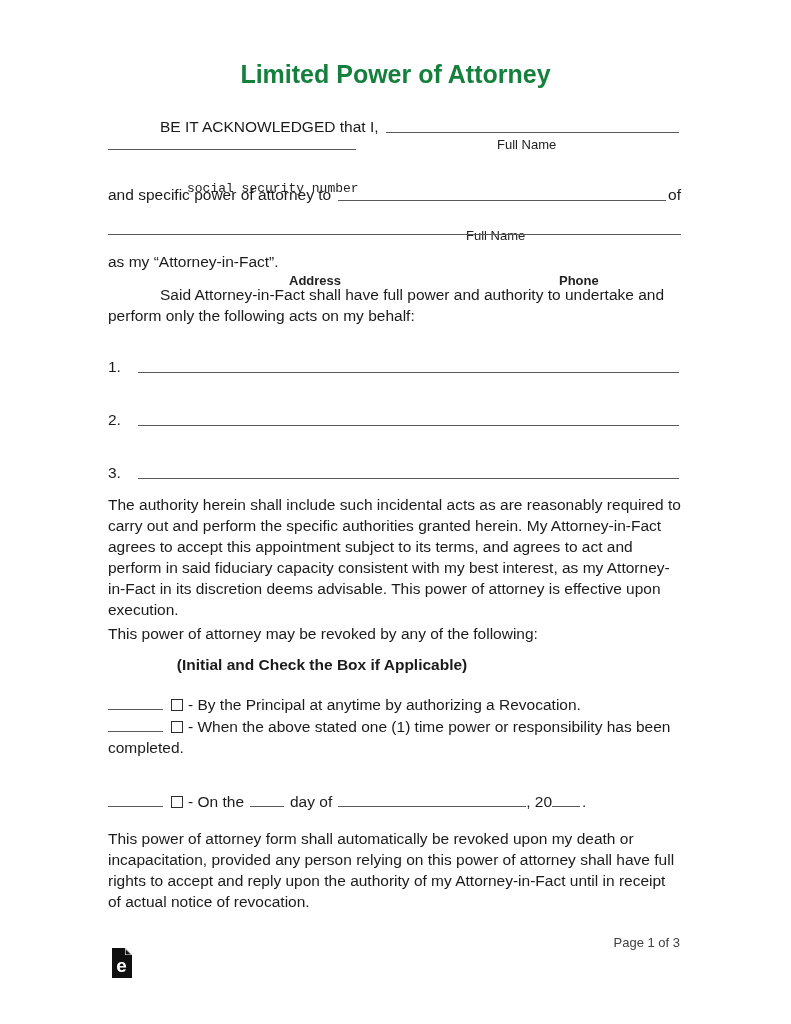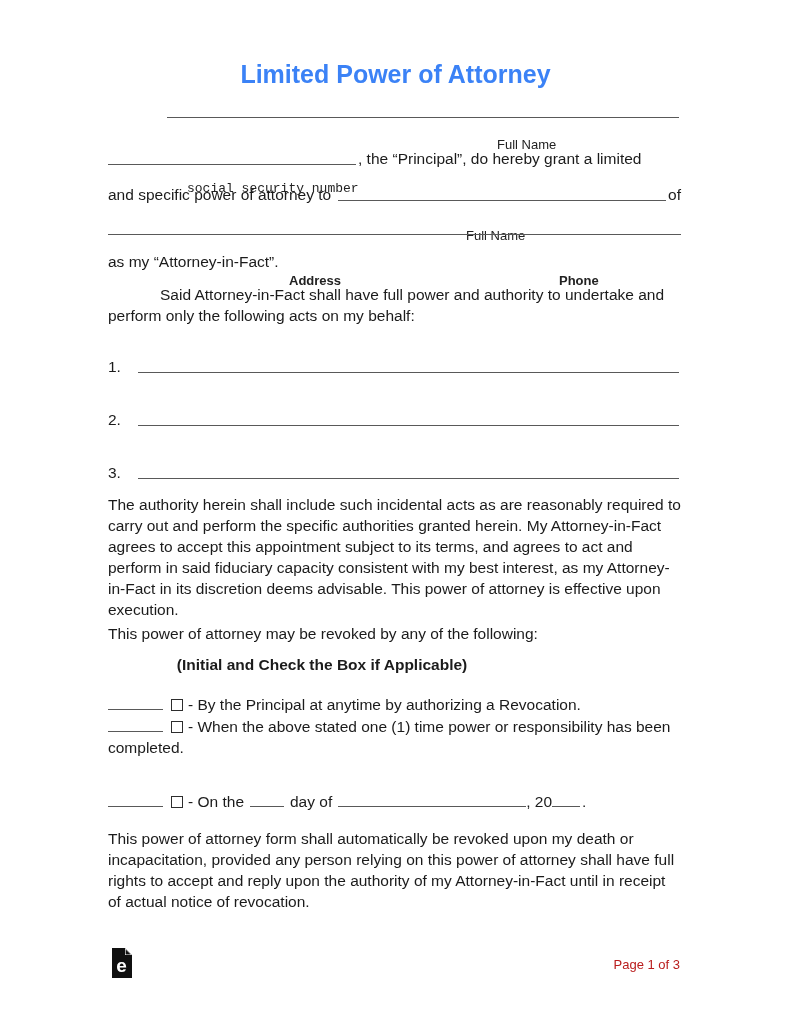--- a/index.html
+++ b/index.html
@@ -14,21 +14,21 @@
     font-size: 15.5px;
     overflow: hidden;
   }
   .abs { position: absolute; }
   .content-x { left: 108px; width: 573px; }
   .doc-title {
     left: 0; top: 60px; width: 791px;
     text-align: center;
     font-size: 25px;
     font-weight: bold;
-    color: #3b82f6;
+    color: #15803d;
   }
   .frow { display: flex; line-height: 19px; }
   .frow .t { white-space: pre; }
   .blank-grow {
     flex: 1;
     border-bottom: 1px solid #595959;
     margin: 0 2px 3px 7px;
   }
   .blank-grow.nolead { margin-left: 7px; }
   .blank-fixed {
@@ -56,44 +56,44 @@
     display: inline-block;
     width: 12px; height: 12px;
     border: 1.5px solid #2d2d2d;
     vertical-align: -1px;
     margin: 0 5px 0 8px;
     background: #fff;
   }
   .seg-r { margin-right: 6px; }
   .seg-l { margin-left: 2px; }
   .footer-pageinfo {
-    top: 957px; right: 111px;
+    top: 935px; right: 111px;
     font-size: 13px;
-    color: #b91c1c;
+    color: #404040;
   }
   .footer-logo { left: 112px; top: 948px; width: 20px; height: 30px; }
 </style>
 </head>
 <body>
 
 <div class="page">
 
   <h1 class="abs doc-title">Limited Power of Attorney</h1>
 
   <div class="abs content-x frow" style="top:117px;">
     <span style="width:52px;"></span>
+    <span class="t">BE IT ACKNOWLEDGED that I,</span>
     <span class="blank-grow"></span>
   </div>
   <div class="abs content-x label-row" style="top:137px;">
     <span style="left:389px;">Full Name</span>
   </div>
 
   <div class="abs content-x frow" style="top:149px;">
     <span class="blank-grow nolead" style="flex:0 0 248px; margin-left:0;"></span>
-    <span class="t">, the “Principal”, do hereby grant a limited</span>
   </div>
   <div class="abs content-x label-row" style="top:169px;">
     <span style="left:79px;font-family:Liberation Mono, monospace;">social security number</span>
   </div>
 
   <div class="abs content-x frow" style="top:185px;">
     <span class="t">and specific power of attorney to</span>
     <span class="blank-grow"></span>
     <span class="t">of</span>
   </div>

